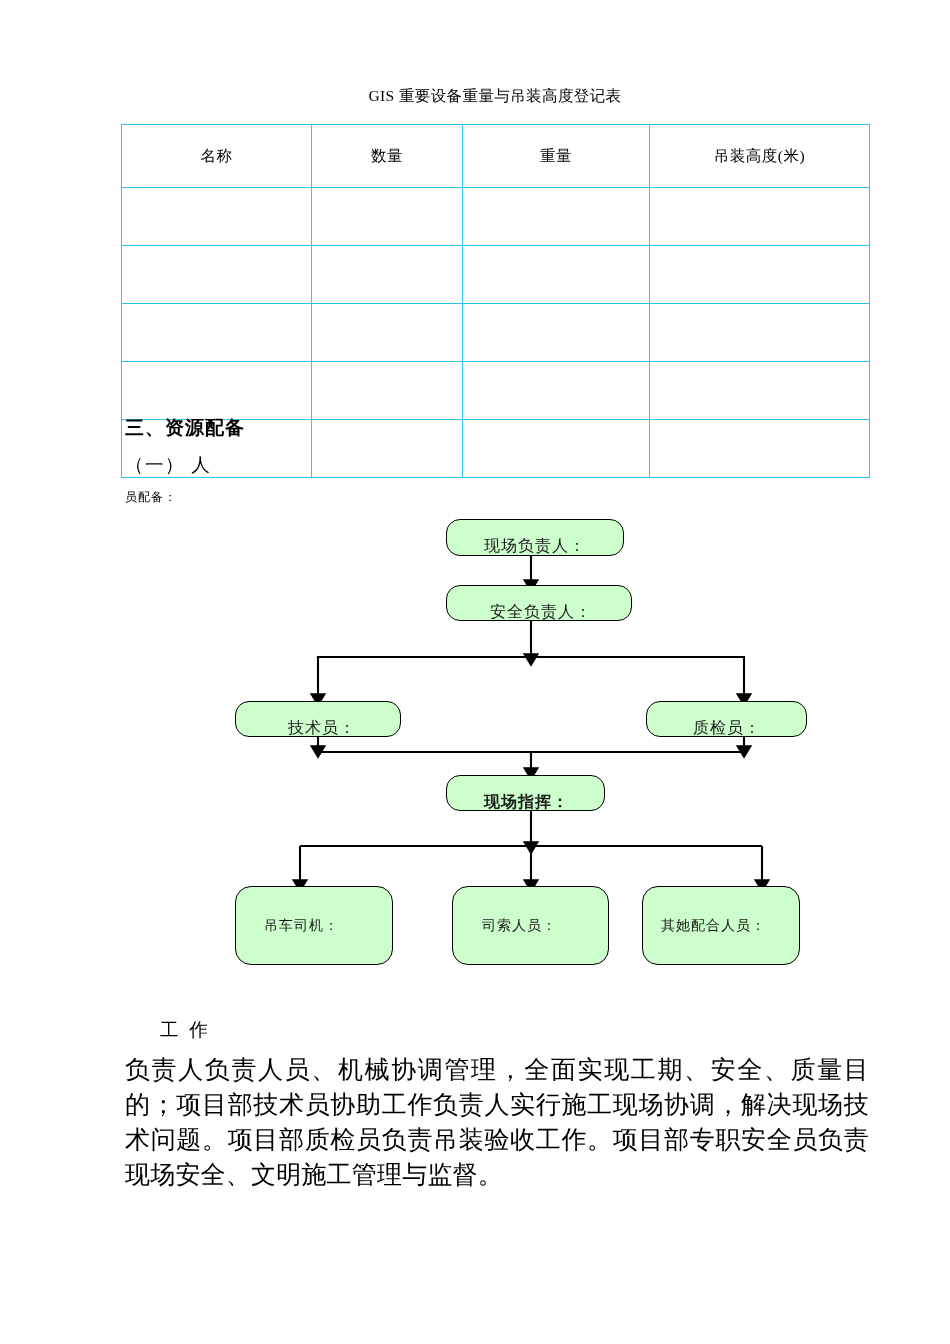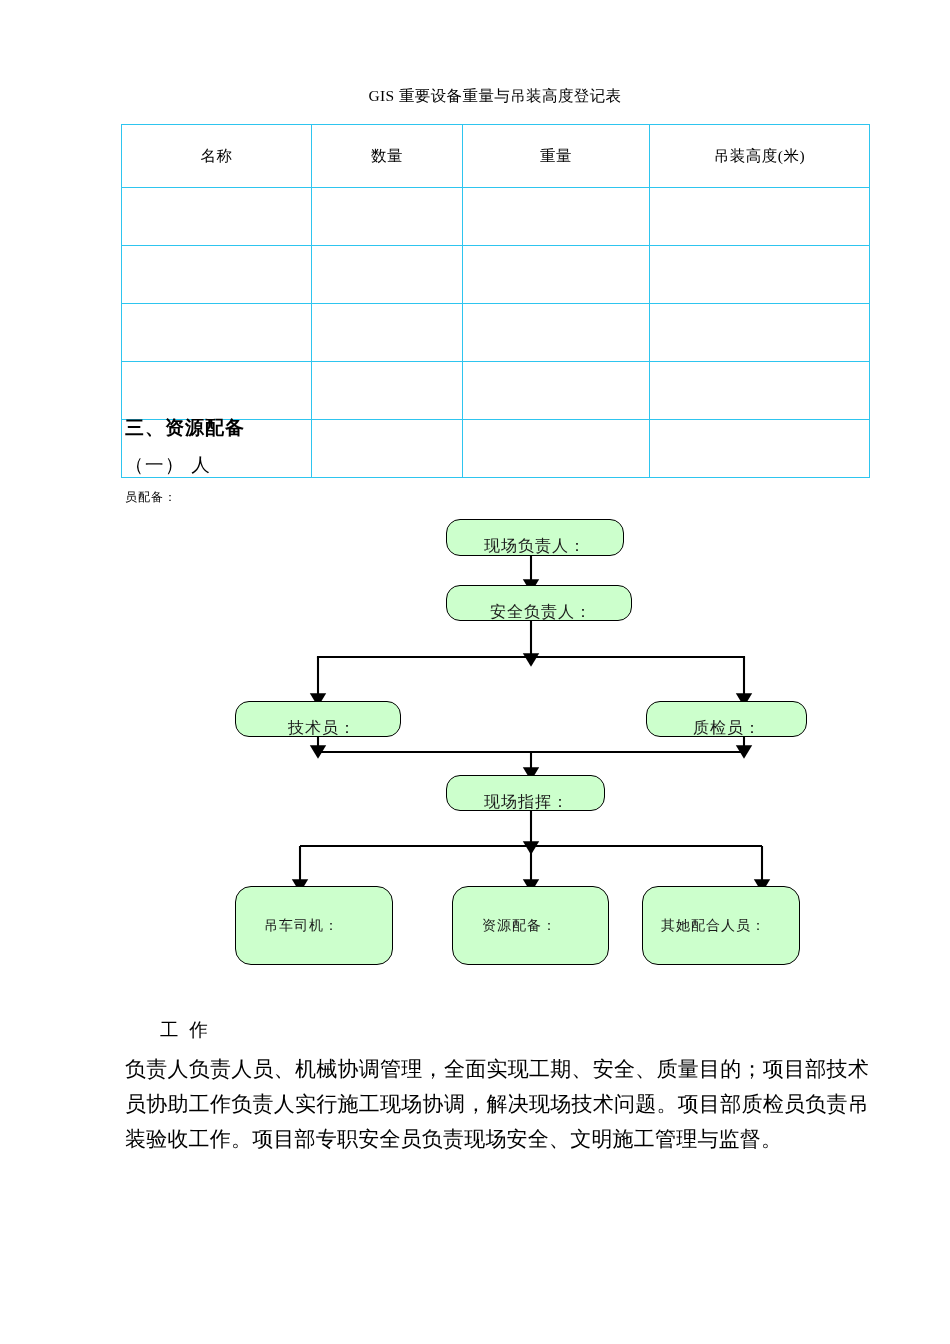--- a/index.html
+++ b/index.html
@@ -86,21 +86,21 @@
     top: 1017px;
     font-size: 18.5px;
     letter-spacing: 3px;
     text-align: right;
   }
   .para {
     position: absolute;
     left: 112px;
     top: 1052px;
     width: 744px;
-    font-size: 21px;
+    font-size: 25px;
     line-height: 35px;
     letter-spacing: 0.2px;
     text-align: justify;
   }
 
   
   #flow {
     position: absolute;
     left: 0;
     top: 0;
@@ -221,27 +221,27 @@
   <div class="node" style="left:433px; top:585px; width:186px; height:36px;"></div>
   <div class="node-label" style="left:477px; top:602px;">安全负责人：</div>
 
   <div class="node" style="left:222px; top:701px; width:166px; height:36px;"></div>
   <div class="node-label" style="left:275px; top:718px;">技术员：</div>
 
   <div class="node" style="left:633px; top:701px; width:161px; height:36px;"></div>
   <div class="node-label" style="left:680px; top:718px;">质检员：</div>
 
   <div class="node" style="left:433px; top:775px; width:159px; height:36px;"></div>
-  <div class="node-label" style="left:471px; top:792px;">现场指挥：</div>
+  <div class="node-label" style="left:471px; top:792px;font-weight:bold;">现场指挥：</div>
 
   <div class="node tall" style="left:222px; top:886px; width:158px; height:79px;"></div>
   <div class="node-label centered" style="left:251px; top:917px;">吊车司机：</div>
 
   <div class="node tall" style="left:439px; top:886px; width:157px; height:79px;"></div>
-  <div class="node-label centered" style="left:469px; top:917px;">资源配备：</div>
+  <div class="node-label centered" style="left:469px; top:917px;">司索人员：</div>
 
   <div class="node tall" style="left:629px; top:886px; width:158px; height:79px;"></div>
   <div class="node-label centered" style="left:648px; top:917px;">其她配合人员：</div>
 
   <div class="work-label">工  作</div>
   <div class="para">负责人负责人员、机械协调管理，全面实现工期、安全、质量目的；项目部技术员协助工作负责人实行施工现场协调，解决现场技术问题。项目部质检员负责吊装验收工作。项目部专职安全员负责现场安全、文明施工管理与监督。</div>
 
 </div>
 
 </body></html>

